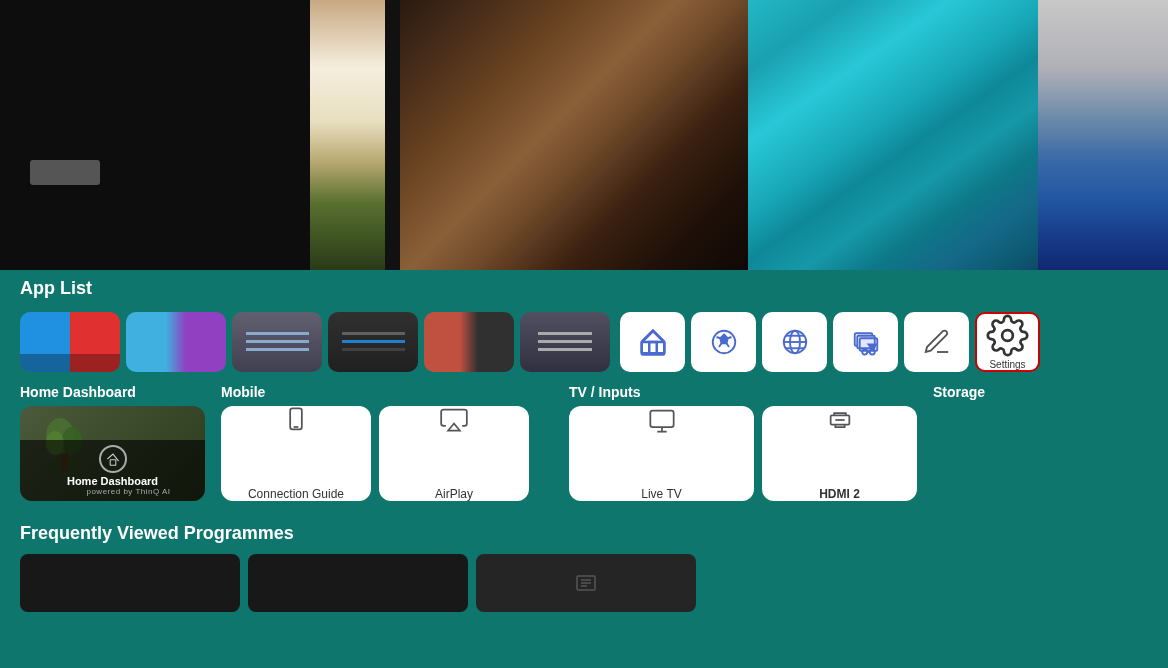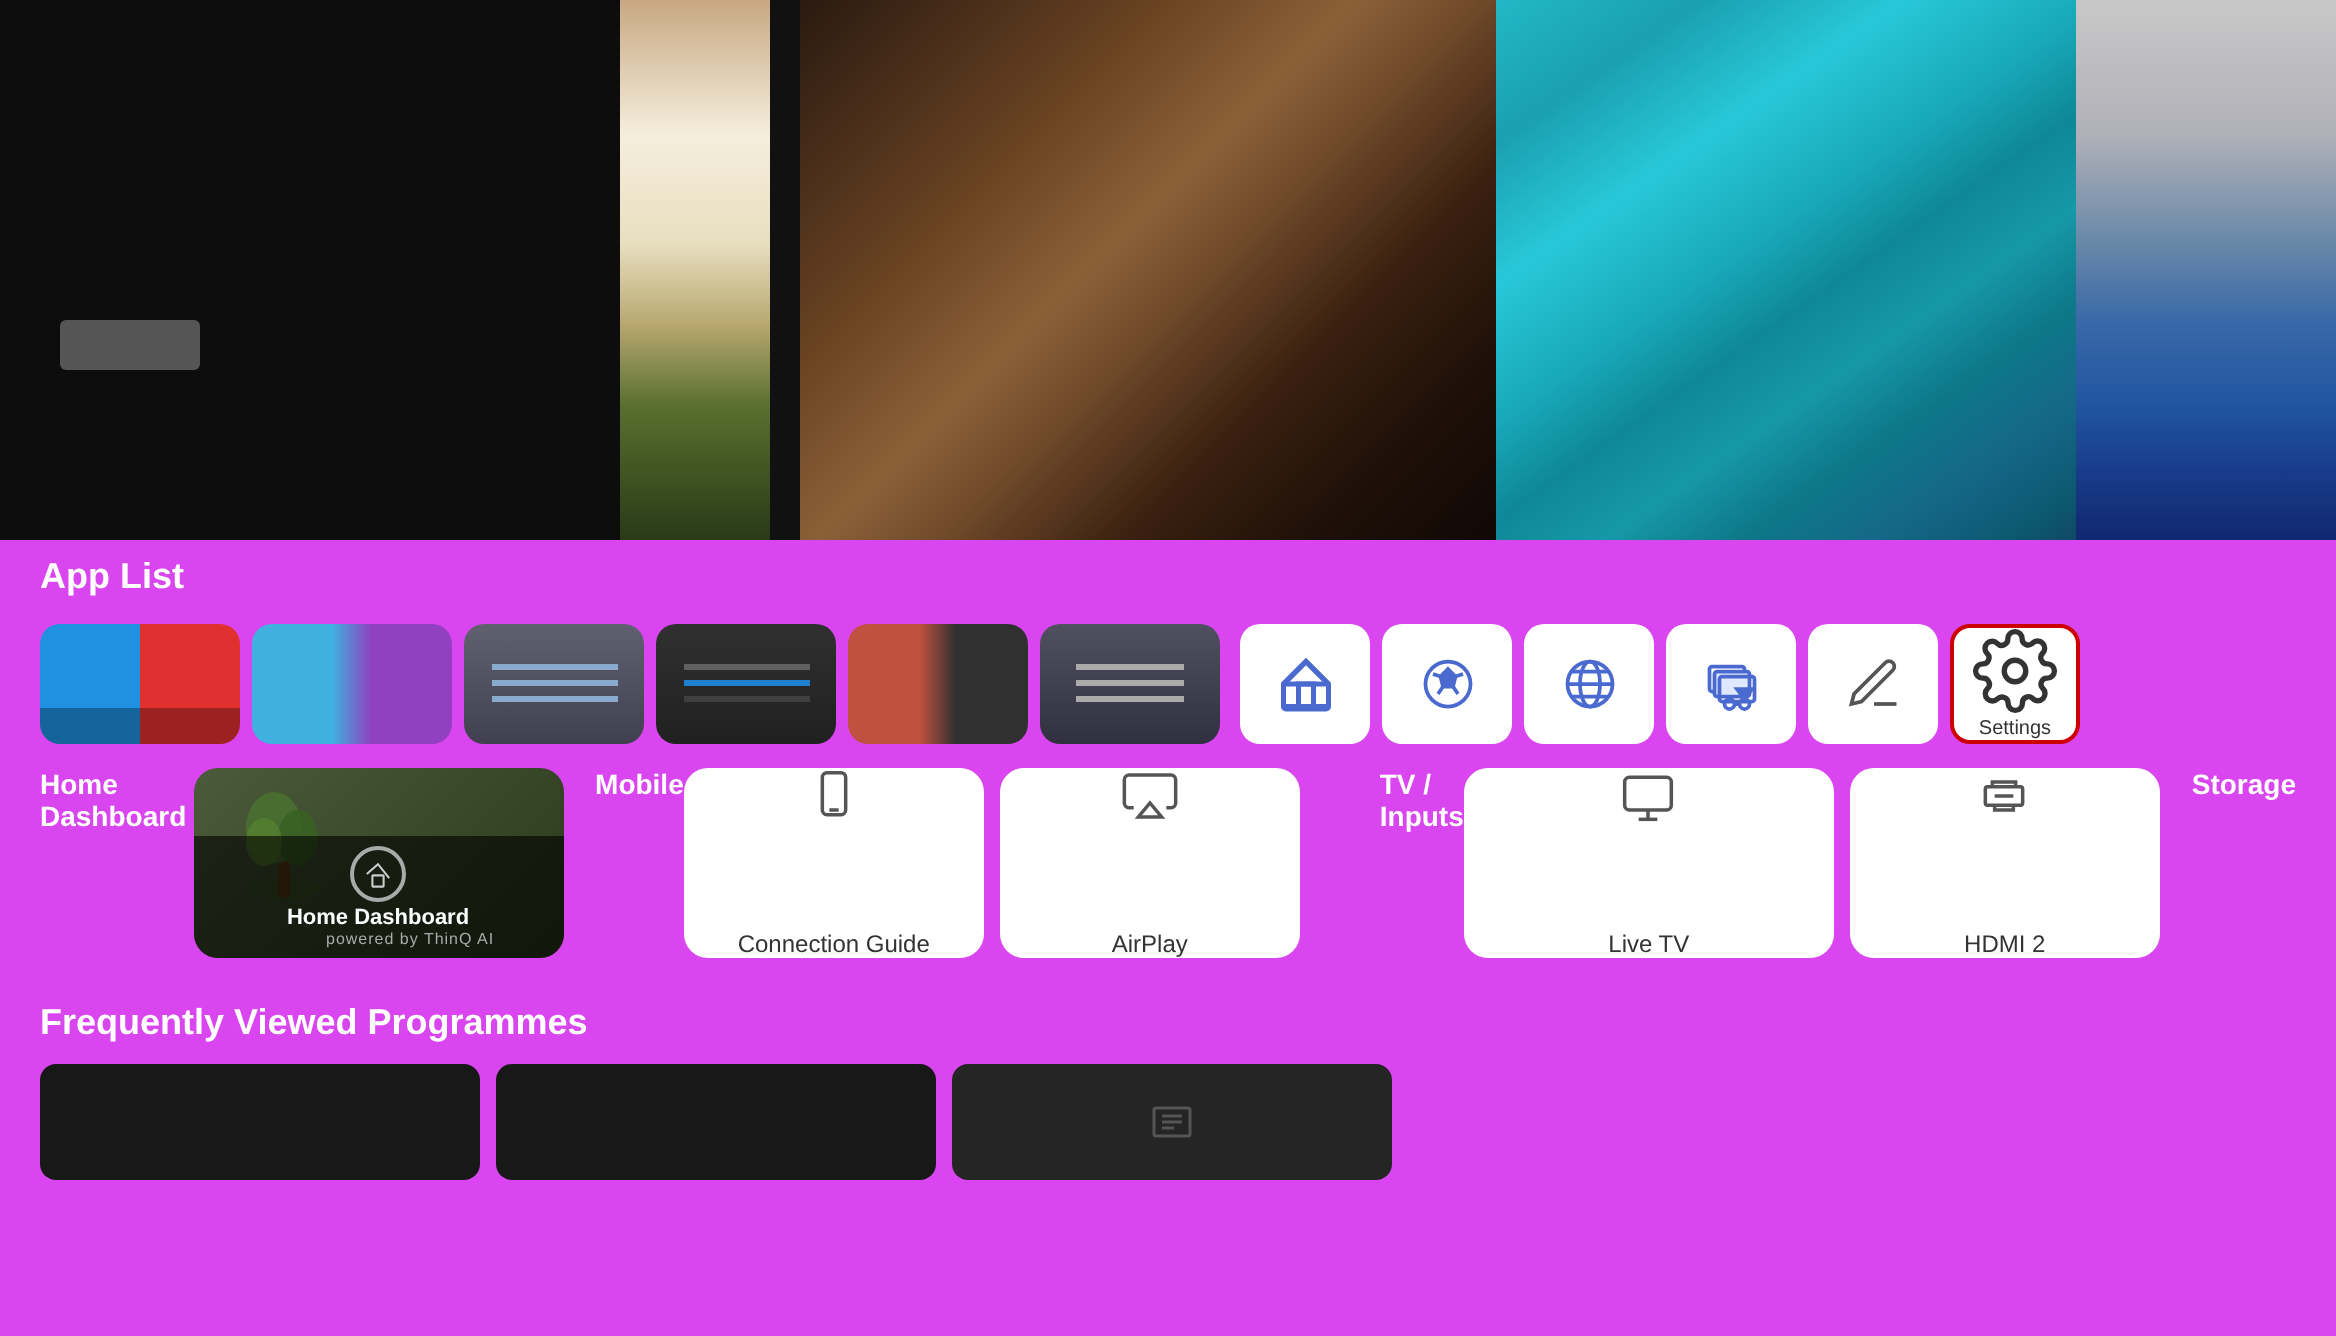--- a/index.html
+++ b/index.html
@@ -35,21 +35,21 @@
       border-radius: 3px;
     }
 
     
     .main-content {
       position: absolute;
       top: 270px;
       left: 0;
       right: 0;
       bottom: 0;
-      background: #d946ef;
+      background: #0f766e;
       padding: 0 20px;
     }
 
     
     .section-title {
       font-size: 18px;
       font-weight: 600;
       color: #ffffff;
       margin-bottom: 10px;
       padding-top: 8px;
@@ -151,21 +151,21 @@
 
     
     .categories-row {
       display: flex;
       gap: 0;
       margin-top: 8px;
     }
 
     .category-section {
       display: flex;
-      flex-direction: row;
+      flex-direction: column;
       gap: 0;
     }
 
     .category-label {
       font-size: 14px;
       font-weight: 600;
       color: #ffffff;
       margin-bottom: 6px;
     }
 
@@ -242,20 +242,21 @@
     }
 
     .livetv-card {
       width: 185px;
       height: 95px;
     }
 
     .hdmi-card {
       width: 155px;
       height: 95px;
+      font-weight: bold;
     }
 
     
     .storage-section {
       margin-left: 16px;
     }
 
     .mediaserver-card {
       width: 155px;
       height: 95px;

